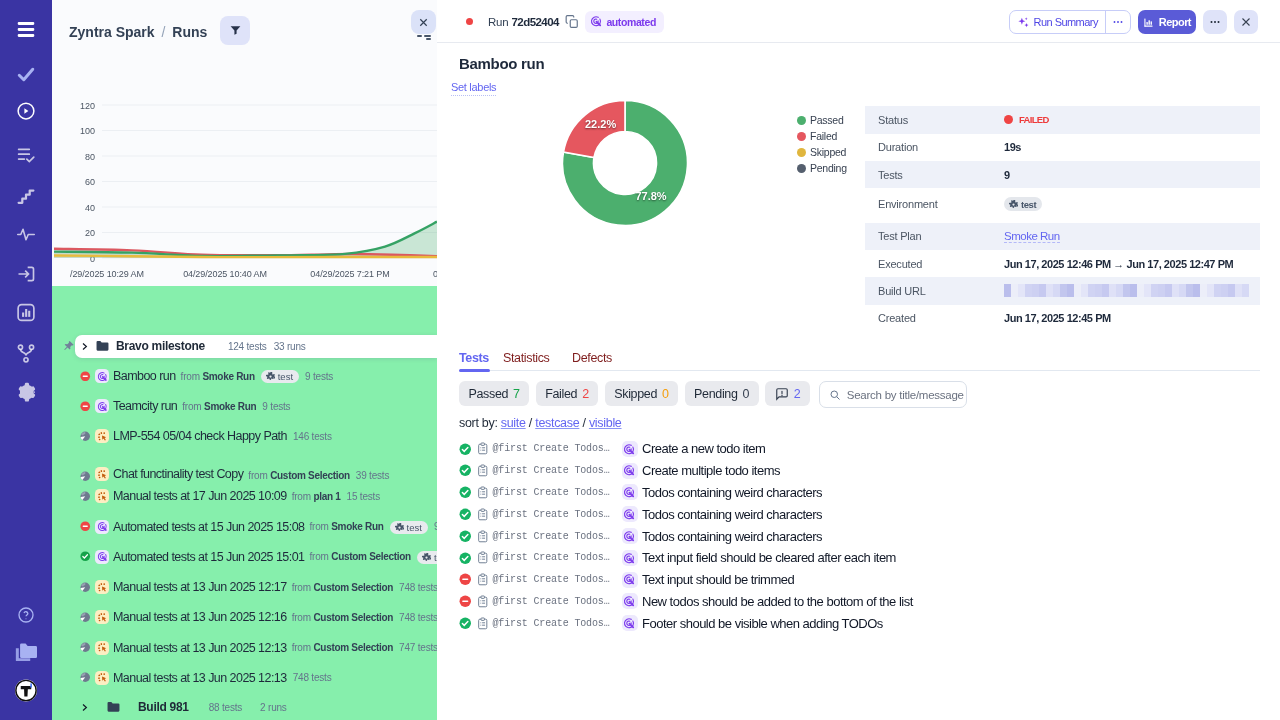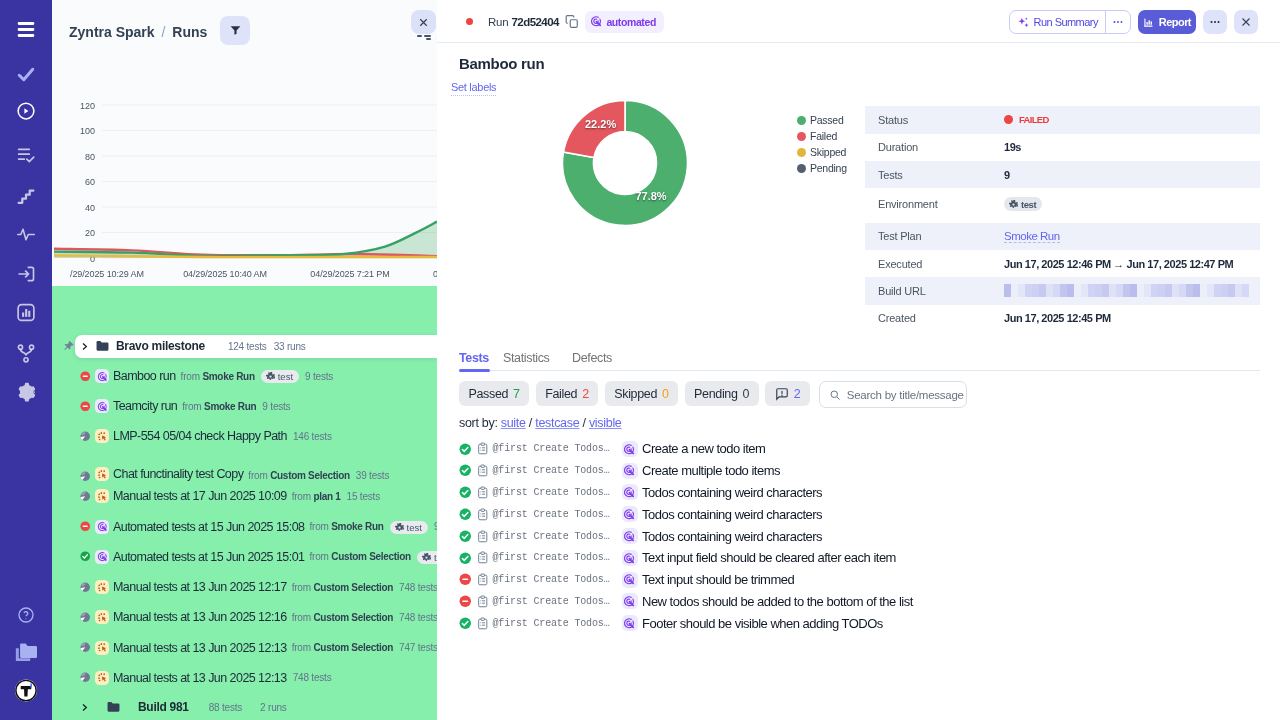--- a/index.html
+++ b/index.html
@@ -74,21 +74,21 @@
 .irow { position:absolute; left:0; width:395px; display:flex; align-items:center; }
 .irow.odd { background:#eef1f9; }
 .ilabel { width:139px; padding-left:13px; color:#4b5563; flex:none; font-size:11px; letter-spacing:-0.2px; }
 .ival { color:#1e293b; font-size:11px; letter-spacing:-0.45px; font-weight:bold; }
 a.link { color:#6366f1; font-weight:normal; text-decoration:none; border-bottom:1px dashed #b4b9f8; font-size:11.5px; letter-spacing:-0.5px; }
 
 
 #tabs2 { position:absolute; left:22px; top:349px; width:801px; height:22px; border-bottom:1px solid #e2e8f0; }
 #tabs2 span { position:absolute; top:2px; font-size:12.5px; letter-spacing:-0.35px; }
 .t-active { color:#6366f1; font-weight:bold; }
-.t-norm { color:#737373; }
+.t-norm { color:#7f1d1d; }
 .t-underline { position:absolute; left:0; top:20px; width:31px; height:2.5px; background:#6366f1; border-radius:2px; }
 
 
 #pills { position:absolute; left:22px; top:381px; height:25px; display:flex; gap:6.5px; }
 .pill { height:25px; background:#e9eaee; border-radius:6px; display:flex; align-items:center; padding:0 9.5px; font-size:12.5px; letter-spacing:-0.35px; color:#1f2937; gap:5px; }
 .c-green { color:#16a34a; } .c-red { color:#ef4444; } .c-orange { color:#f59e0b; } .c-dark { color:#374151; } .c-purple { color:#6366f1; }
 .tsearch { margin-left:2.5px; width:148px; height:27px; background:#fff; border:1px solid #d9dfe8; border-radius:7px; display:flex; align-items:center; padding-left:9px; color:#6b7280; font-size:11.5px; letter-spacing:-0.25px; gap:6px; white-space:nowrap; overflow:hidden; }
 
 
 #sortrow { position:absolute; left:22px; top:416px; font-size:12.5px; letter-spacing:-0.3px; color:#1f2937; }

